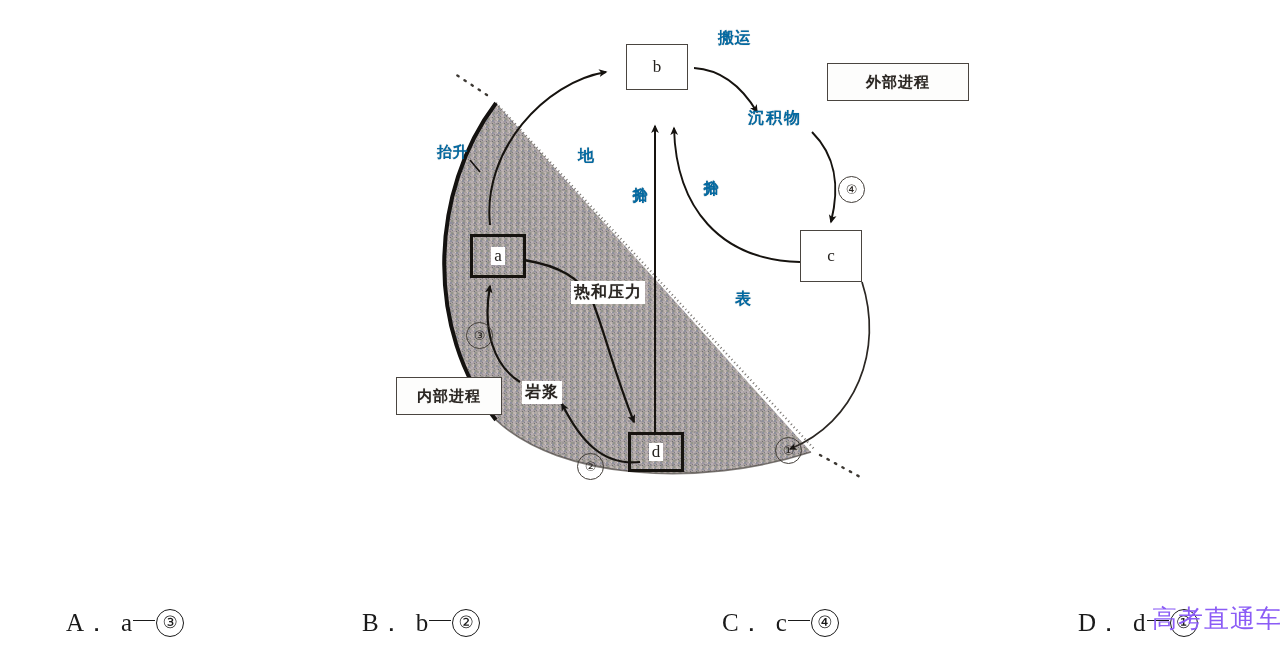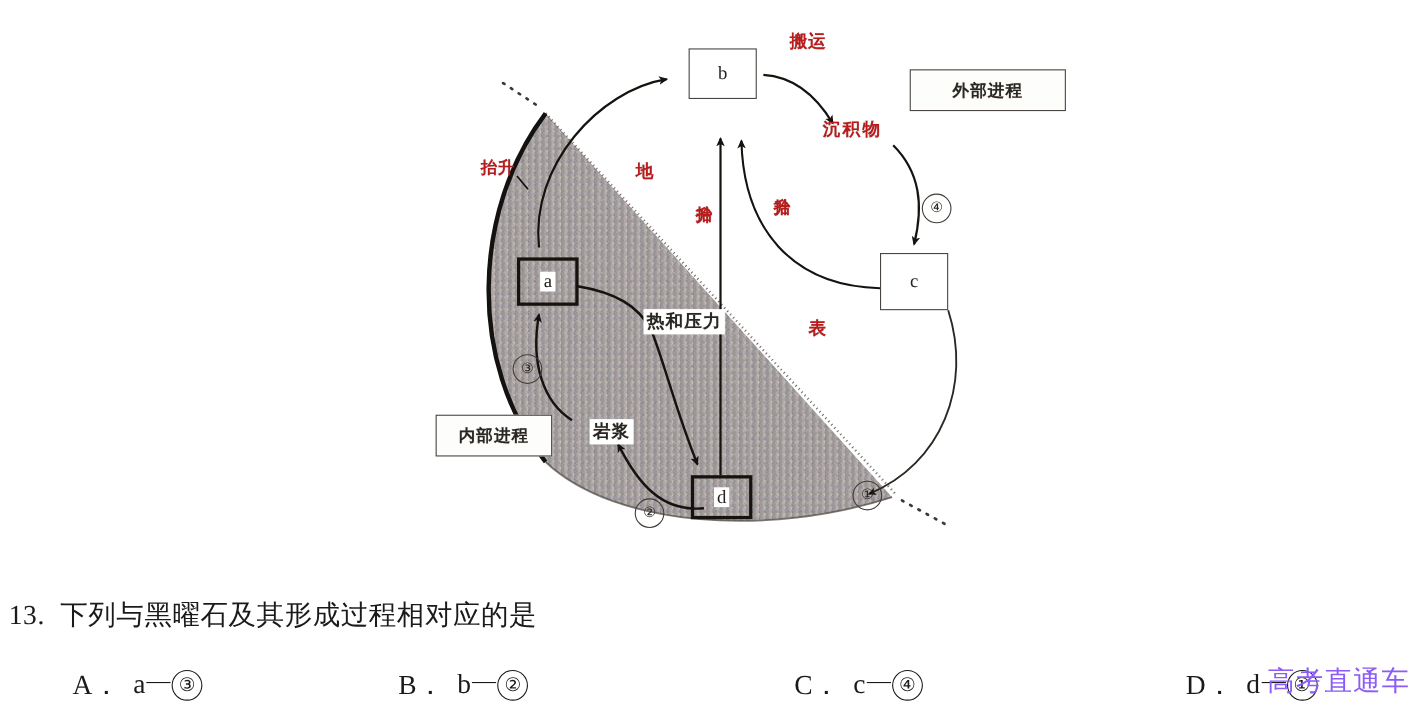--- a/index.html
+++ b/index.html
@@ -29,21 +29,21 @@
     left: 0;
     top: 0;
     width: 1280px;
     height: 510px;
   }
 
   .dg-label {
     position: absolute;
     font-family: "DejaVu Sans", "Liberation Sans", sans-serif;
     font-weight: bold;
-    color: #b91c1c;
+    color: #0369a1;
     white-space: nowrap;
     line-height: 1;
     letter-spacing: 0.5px;
     text-shadow: 0 0 1px rgba(60,55,50,0.35);
   }
 
   .dg-box {
     position: absolute;
     box-sizing: border-box;
     display: flex;
@@ -88,21 +88,20 @@
     position: absolute;
     background: #ffffff;
     padding: 1px 3px;
     font-family: "DejaVu Sans", "Liberation Sans", sans-serif;
     font-weight: bold;
     font-size: 16px;
     color: #2a2622;
     white-space: nowrap;
     letter-spacing: 1px;
     text-shadow: 0 0 1px rgba(60,55,50,0.3);
-    margin-left: 14px;
   }
 
   .dg-circnum {
     position: absolute;
     width: 25px;
     height: 25px;
     border: 1.4px solid #423d38;
     border-radius: 50%;
     display: flex;
     align-items: center;
@@ -365,23 +364,20 @@
   </div>
 
   <div class="dg-circnum" style="left:838px; top:176px;">
     <span>④</span>
   </div>
 
 </div>
 
 <div id="question-block">
 
-  <div id="question-stem">
-    <span class="qnum">13.</span><span>下列与黑曜石及其形成过程相对应的是</span>
-  </div>
 
   <div id="options-row">
 
     <div class="option" id="opt-a">
       <span class="olabel">A．</span>
       <span class="ovalue">a</span>
       <span class="dash"></span>
       <span class="circ">③</span>
     </div>
 

